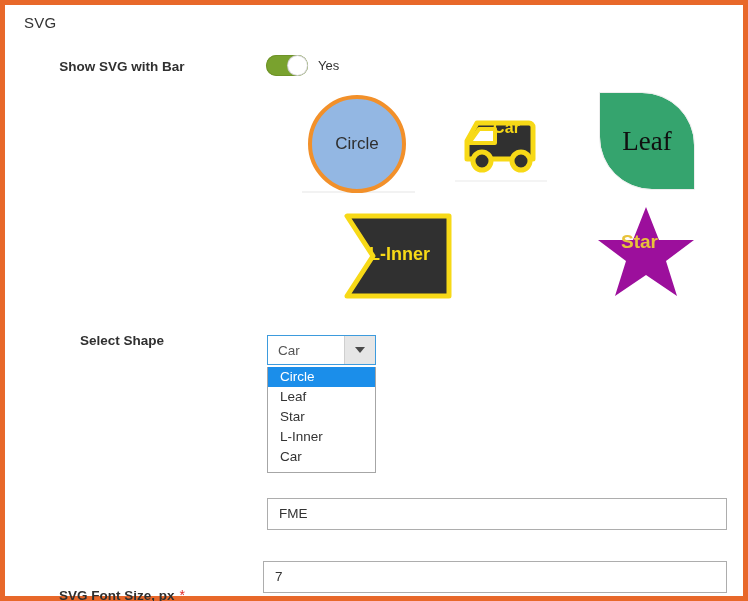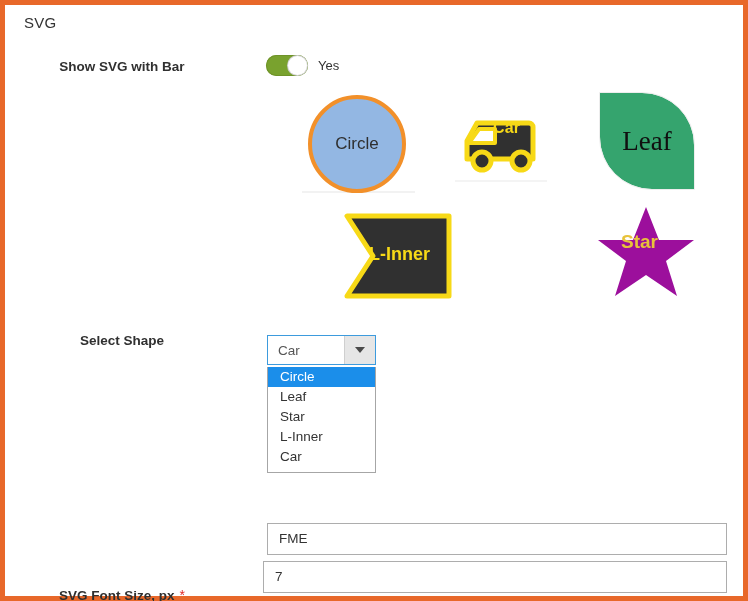--- a/index.html
+++ b/index.html
@@ -233,21 +233,21 @@
     box-sizing: border-box;
     height: 32px;
     border: 1px solid #adadad;
     background: #ffffff;
     font-size: 13.5px;
     color: #333333;
     padding-left: 11px;
     line-height: 30px;
     font-family: "Liberation Sans", sans-serif;
   }
-  .input-svg-text { left: 262px; top: 518px; width: 460px; }
+  .input-svg-text { left: 262px; top: 493px; width: 460px; }
   .input-font-size { left: 258px; top: 556px; width: 464px; }
 </style>
 </head>
 <body>
 
 <div id="page-frame">
   <div id="panel">
 
     <div class="section-title">SVG</div>
 

